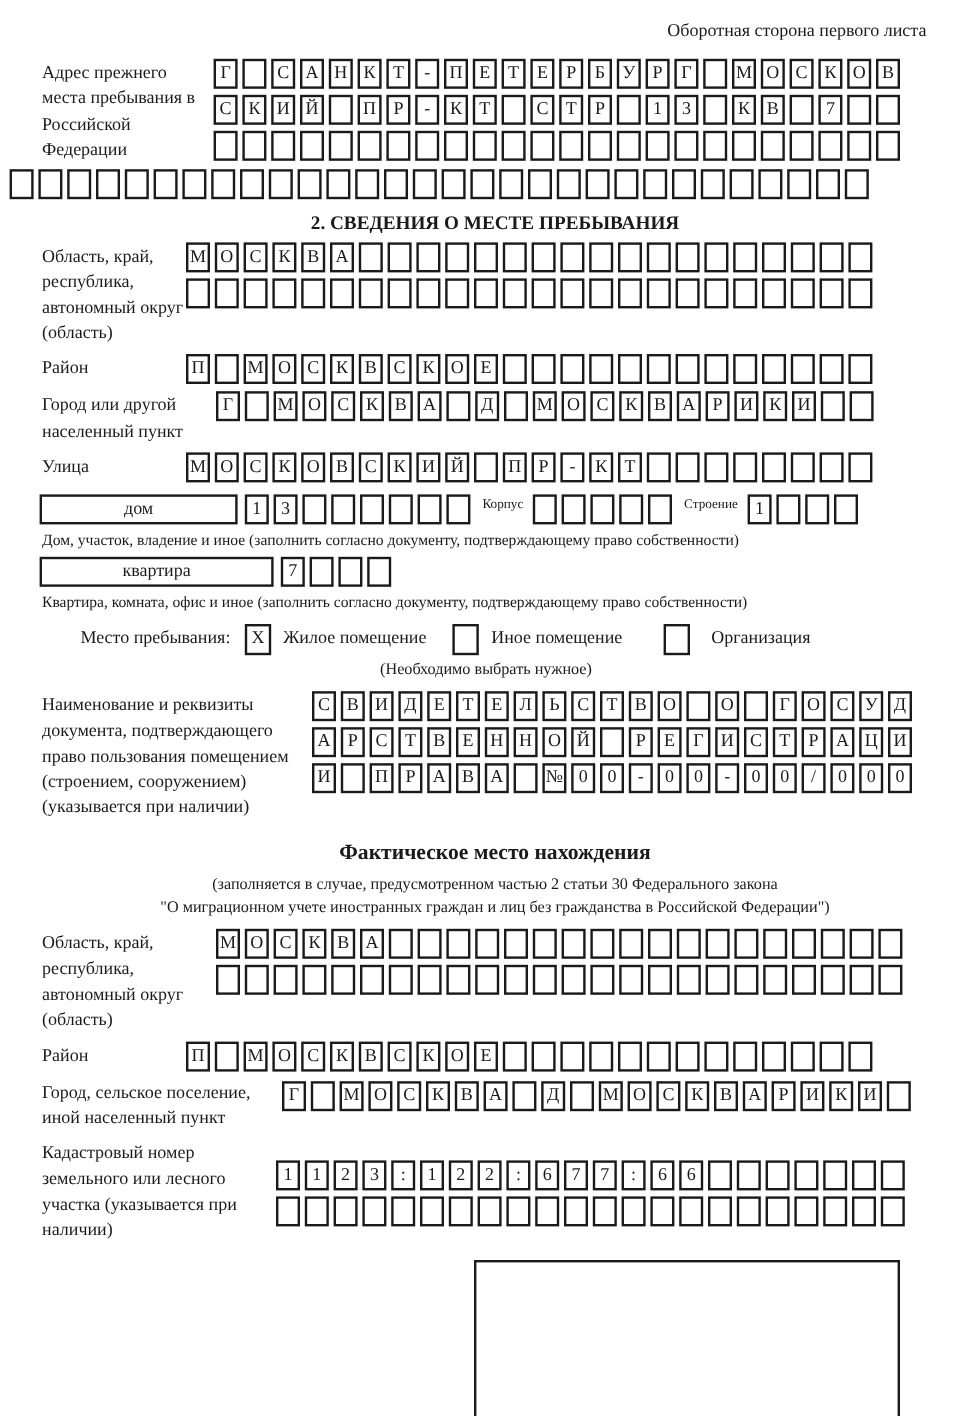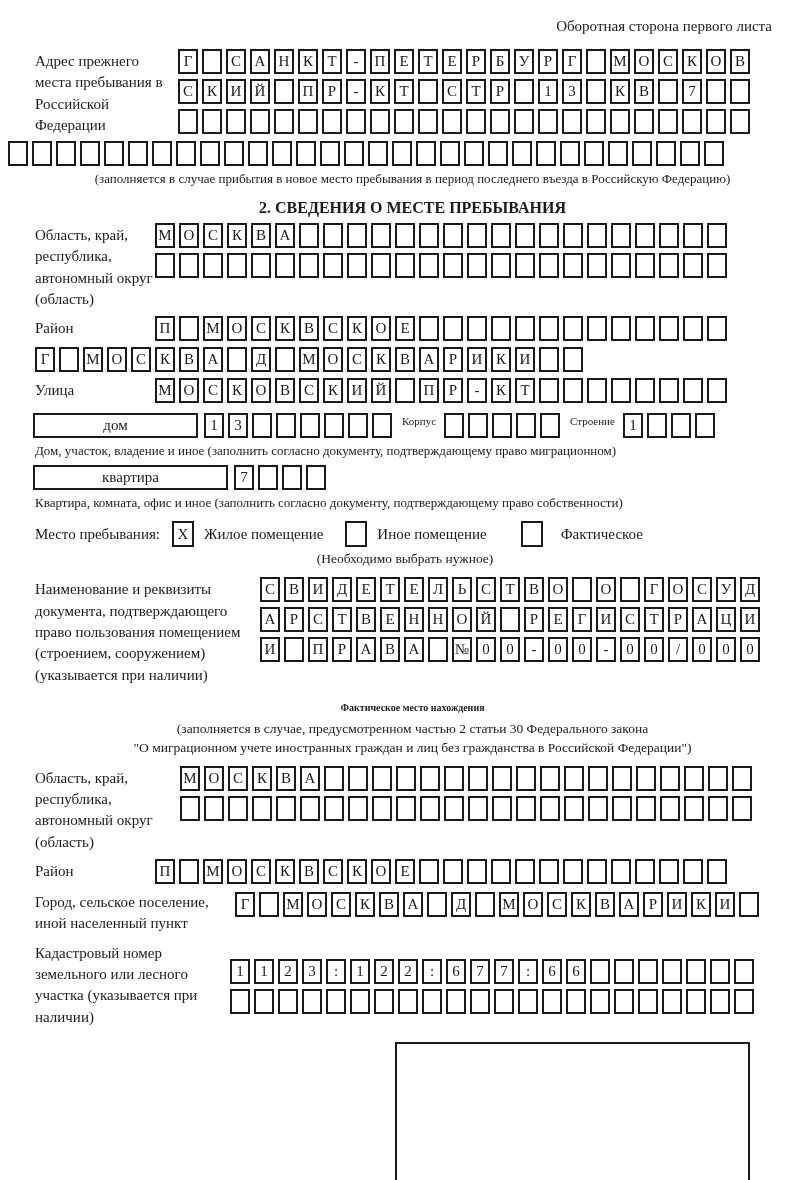--- a/index.html
+++ b/index.html
@@ -27,21 +27,21 @@
   .sec-title{width:755px;text-align:center;font-weight:bold;font-size:16px;margin-top:12px;}
   .sub-title{width:755px;text-align:center;font-size:13.5px;margin-top:3px;}
   .longbox{
     border:2px solid #1a1a1a;height:25px;box-sizing:border-box;
     display:flex;align-items:center;justify-content:center;
     font-size:15px;margin-right:6px;flex:0 0 auto;
   }
   .lb165{width:165px;} .lb195{width:195px;}
   .inline-lbl{font-size:11px;padding:2px 8px 0 6px;flex:0 0 auto;}
   .stay-row{display:flex;align-items:center;margin-top:10px;}
-  .stay-lbl{font-size:15px;flex:0 0 auto;}
+  .stay-lbl{font-size:15px;flex:0 0 auto;margin-left:32px;}
   .checkbox{
     width:22px;height:26px;border:2px solid #1a1a1a;box-sizing:border-box;
     display:flex;align-items:center;justify-content:center;
     font-size:15px;margin:0 10px 0 12px;flex:0 0 auto;background:#fff;
   }
   .opt-lbl{font-size:15px;flex:0 0 auto;}
   .stay-note{font-size:13.5px;text-align:center;width:420px;margin:4px 0 0 160px;}
   .stamp-box{
     margin:14px 0 0 360px;width:355px;height:175px;
     border:2px solid #1a1a1a;box-sizing:border-box;background:#fff;
@@ -165,21 +165,20 @@
         <span class="cell"></span>
         <span class="cell"></span>
         <span class="cell"></span>
         <span class="cell"></span>
         <span class="cell"></span>
         <span class="cell"></span>
         <span class="cell"></span>
         <span class="cell"></span>
       </div>
   </div>
-  <div class="caption center">(заполняется в случае прибытия в новое место пребывания в период последнего въезда в Российскую Федерацию)</div>
 
   <div class="sec-title">2. СВЕДЕНИЯ О МЕСТЕ ПРЕБЫВАНИЯ</div>
 
   <div class="row">
     <div class="lblcol w120">Область, край, республика, автономный округ (область)</div>
     <div class="cellrows">
       <div class="cells">
           <span class="cell">М</span>
           <span class="cell">О</span>
           <span class="cell">С</span>
@@ -258,20 +257,21 @@
         <span class="cell"></span>
         <span class="cell"></span>
         <span class="cell"></span>
         <span class="cell"></span>
         <span class="cell"></span>
         <span class="cell"></span>
       </div>
   </div>
 
   <div class="row">
+    <div class="lblcol w145">Город или другой населенный пункт</div>
     <div class="cells">
         <span class="cell">Г</span>
         <span class="cell"></span>
         <span class="cell">М</span>
         <span class="cell">О</span>
         <span class="cell">С</span>
         <span class="cell">К</span>
         <span class="cell">В</span>
         <span class="cell">А</span>
         <span class="cell"></span>
@@ -343,41 +343,41 @@
         <span class="cell"></span>
       </div>
     <div class="inline-lbl">Строение</div>
     <div class="cells">
         <span class="cell">1</span>
         <span class="cell"></span>
         <span class="cell"></span>
         <span class="cell"></span>
       </div>
   </div>
-  <div class="caption">Дом, участок, владение и иное (заполнить согласно документу, подтверждающему право миграционном)</div>
+  <div class="caption">Дом, участок, владение и иное (заполнить согласно документу, подтверждающему право собственности)</div>
 
   <div class="row" style="margin-left:-2px;">
     <div class="longbox lb195">квартира</div>
     <div class="cells">
         <span class="cell">7</span>
         <span class="cell"></span>
         <span class="cell"></span>
         <span class="cell"></span>
       </div>
   </div>
   <div class="caption">Квартира, комната, офис и иное (заполнить согласно документу, подтверждающему право собственности)</div>
 
   <div class="stay-row">
     <span class="stay-lbl">Место пребывания:</span>
     <span class="checkbox">X</span>
     <span class="opt-lbl">Жилое помещение</span>
     <span class="checkbox" style="margin-left:22px;"></span>
     <span class="opt-lbl">Иное помещение</span>
     <span class="checkbox" style="margin-left:34px;margin-right:18px;"></span>
-    <span class="opt-lbl">Фактическое</span>
+    <span class="opt-lbl">Организация</span>
   </div>
   <div class="stay-note">(Необходимо выбрать нужное)</div>
 
   <div class="row mt10">
     <div class="lblcol w225">Наименование и реквизиты документа, подтверждающего право пользования помещением (строением, сооружением) (указывается при наличии)</div>
     <div class="cellrows">
       <div class="cells">
           <span class="cell">С</span>
           <span class="cell">В</span>
           <span class="cell">И</span>
@@ -442,21 +442,21 @@
           <span class="cell">0</span>
           <span class="cell">0</span>
           <span class="cell">/</span>
           <span class="cell">0</span>
           <span class="cell">0</span>
           <span class="cell">0</span>
         </div>
     </div>
   </div>
 
-  <div class="sec-title" style="font-size:10px;margin-top:16px;">Фактическое место нахождения</div>
+  <div class="sec-title" style="font-size:18px;margin-top:16px;">Фактическое место нахождения</div>
   <div class="sub-title" style="margin-top:8px;">(заполняется в случае, предусмотренном частью 2 статьи 30 Федерального закона</div>
   <div class="sub-title">"О миграционном учете иностранных граждан и лиц без гражданства в Российской Федерации")</div>
 
   <div class="row mt10">
     <div class="lblcol w145">Область, край, республика, автономный округ (область)</div>
     <div class="cellrows">
       <div class="cells">
           <span class="cell">М</span>
           <span class="cell">О</span>
           <span class="cell">С</span>

